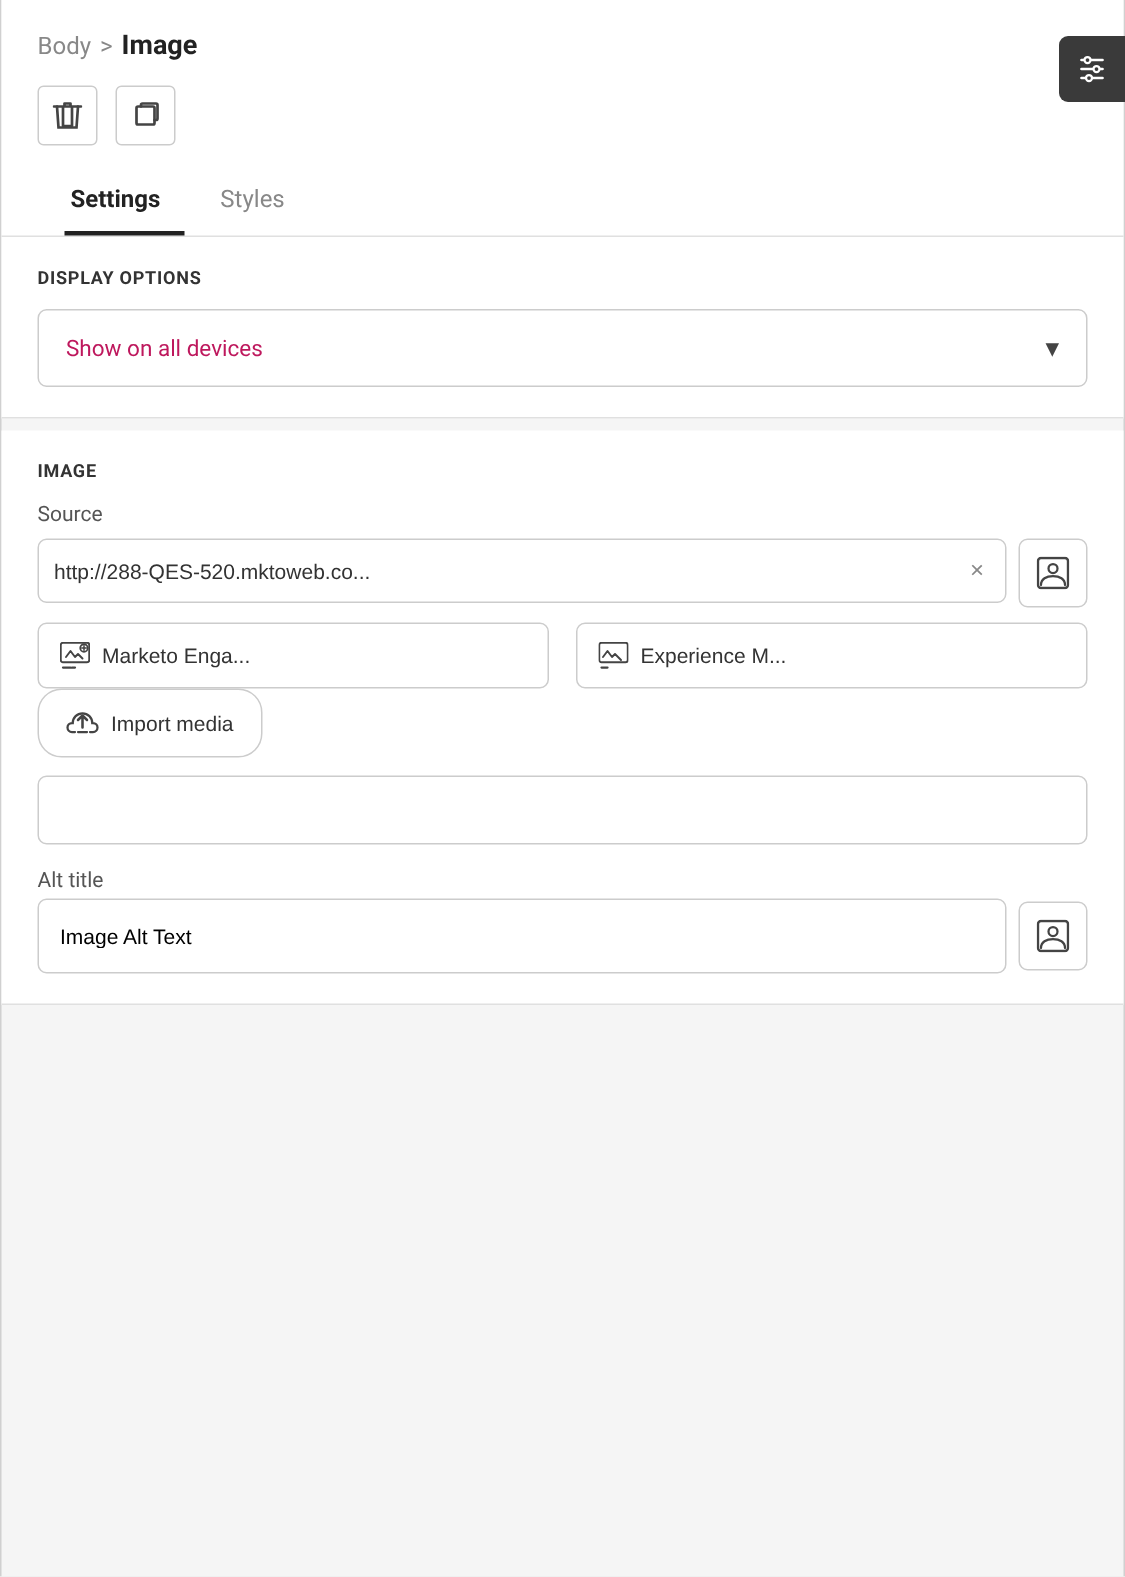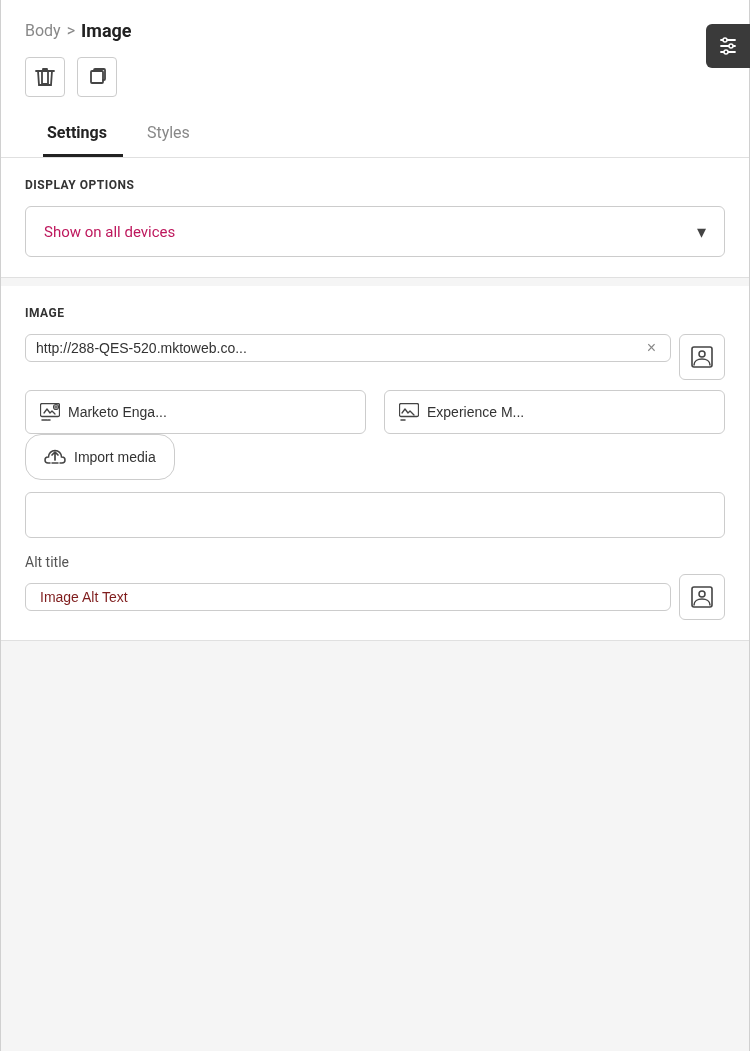--- a/index.html
+++ b/index.html
@@ -163,21 +163,21 @@
     }
 
     .source-input-wrapper {
       flex: 1;
       border: 1.5px solid #cccccc;
       border-radius: 6px;
       background: #ffffff;
       display: flex;
       align-items: center;
       padding: 0 10px;
-      height: 28px;
+      height: 43px;
     }
 
     .source-input {
       flex: 1;
       border: none;
       outline: none;
       font-size: 14px;
       color: #333333;
       background: transparent;
     }
@@ -254,26 +254,26 @@
     }
 
     .alt-text-row {
       display: flex;
       gap: 8px;
       align-items: center;
     }
 
     .alt-text-input {
       flex: 1;
-      height: 28px;
+      height: 50px;
       border: 1.5px solid #cccccc;
       border-radius: 6px;
       padding: 0 14px;
       font-size: 14px;
-      color: #7f1d1d;
+      color: #000000;
       outline: none;
       background: #ffffff;
     }
 
     .settings-fab {
       position: absolute;
       top: 24px;
       right: 0;
       width: 44px;
       height: 44px;
@@ -335,20 +335,21 @@
       <div class="section-title">DISPLAY OPTIONS</div>
       <div class="select-dropdown">
         <span class="select-dropdown-text">Show on all devices</span>
         <span class="chevron-icon">▾</span>
       </div>
     </div>
 
     <div class="section">
       <div class="section-title">IMAGE</div>
 
+      <div class="field-label mb-8">Source</div>
 
       <div class="source-row">
         <div class="source-input-wrapper">
           <input class="source-input" type="text" value="http://288-QES-520.mktoweb.co..." style="">
           <button class="clear-btn">×</button>
         </div>
         <div class="image-picker-btn">
           <svg width="22" height="22" viewBox="0 0 22 22" fill="none" xmlns="http://www.w3.org/2000/svg">
             <rect x="1" y="1" width="20" height="20" rx="2" stroke="#444" stroke-width="1.6"></rect>
             <circle cx="11" cy="8" r="3" stroke="#444" stroke-width="1.5"></circle>

